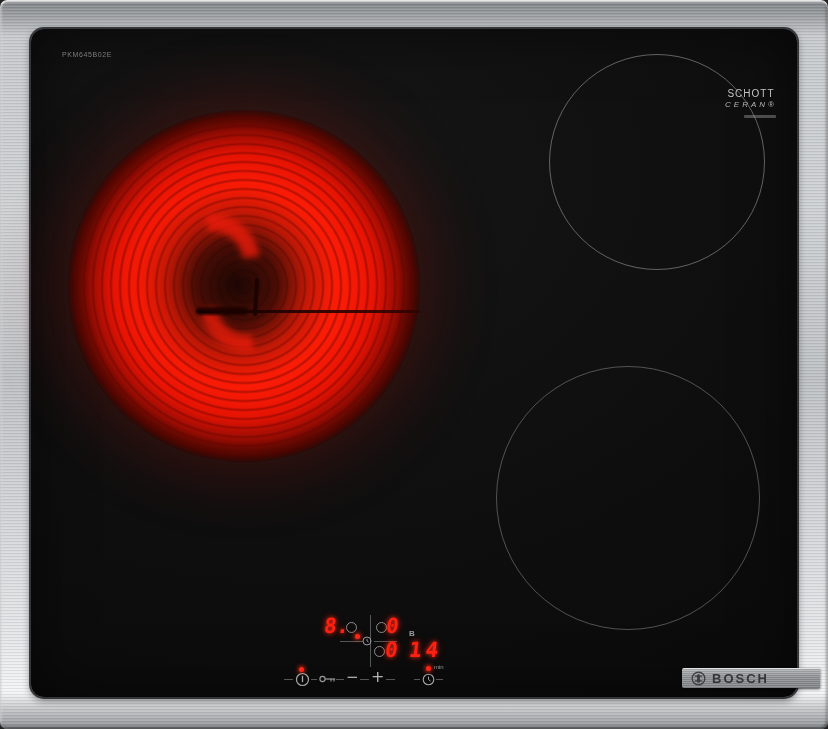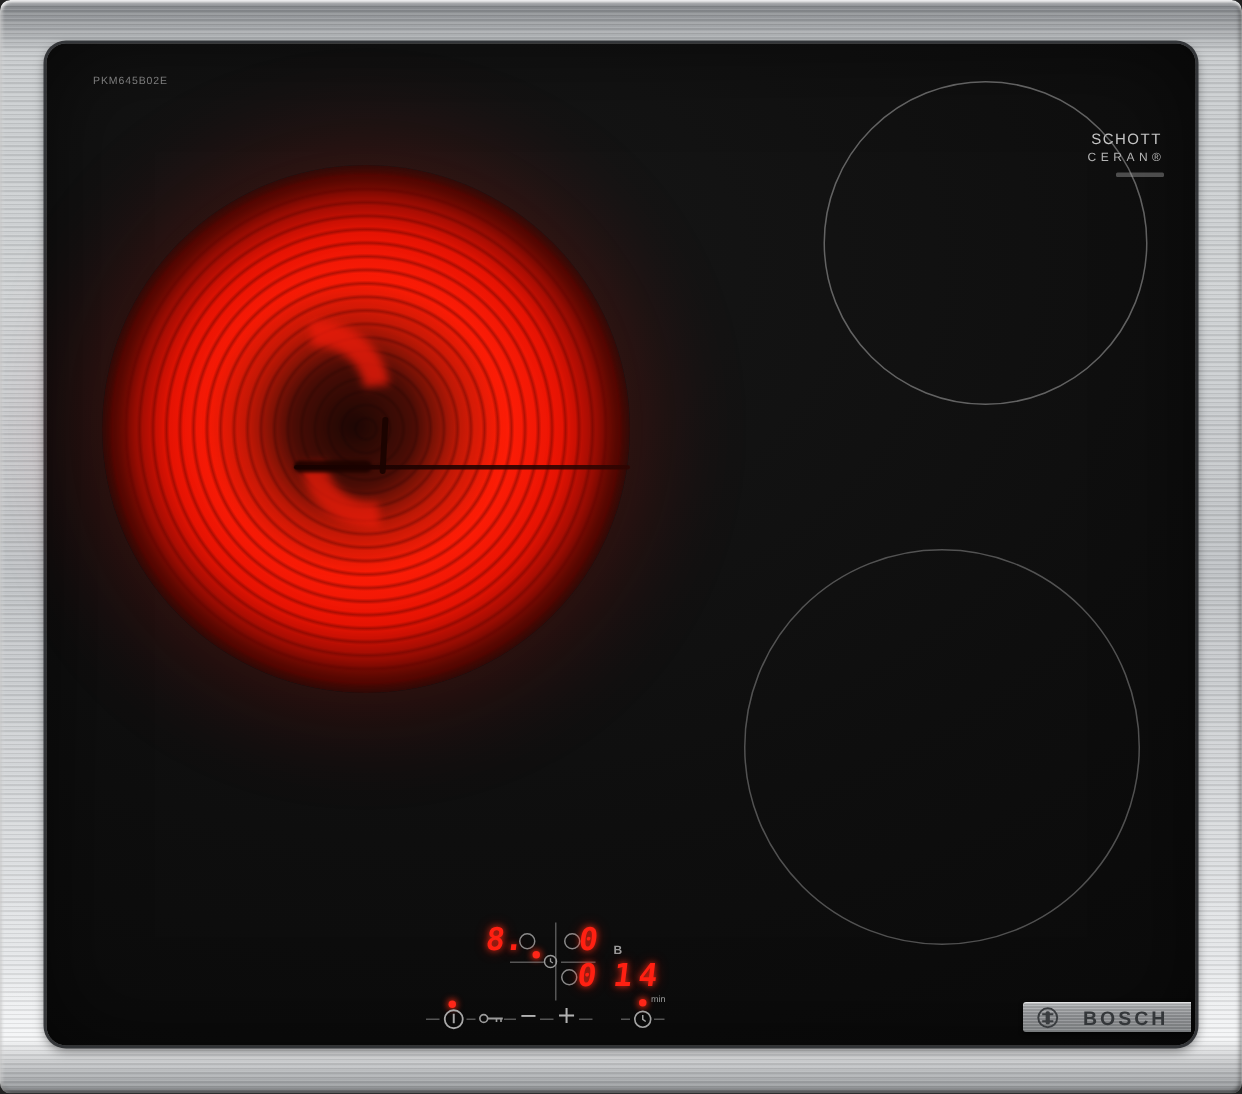--- a/index.html
+++ b/index.html
@@ -21,21 +21,21 @@
     position:absolute;left:31px;top:29px;width:766px;height:668px;border-radius:13px;
     background: radial-gradient(140% 120% at 35% 22%, #161616 0%, #0e0e0e 48%, #080808 100%);
     box-shadow: 0 0 0 2px rgba(40,42,45,.9), 0 3px 8px rgba(0,0,0,.55), inset 0 0 60px rgba(0,0,0,.55);
   }
   .glass > *{position:absolute;}
 
   
   .model-code{left:31px;top:22px;font-size:7px;color:#7d7d7d;letter-spacing:.6px;}
   .schott{left:687px;top:19px;width:66px;text-align:center;color:#bdbdbd;margin-top:40px;}
   .schott .l1{font-size:10px;letter-spacing:1px;color:#c4c4c4;}
-  .schott .l2{font-size:8px;letter-spacing:3px;margin-top:1px;color:#b5b5b5;}
+  .schott .l2{font-size:8px;letter-spacing:3px;margin-top:1px;color:#b5b5b5;font-style:italic;}
   .schott .fine{width:32px;height:3px;background:rgba(130,130,130,.55);margin:6px 0 0 26px;border-radius:1px;}
 
   
   .zone-ring{border-radius:50%;border:1px solid rgba(165,165,165,.55);}
   .zone-tr{left:518px;top:25px;width:216px;height:216px;}
   .zone-br{left:465px;top:337px;width:264px;height:264px;border-color:rgba(150,150,150,.5);}
 
   
   .burner{
     left:37px;top:81px;width:352px;height:352px;border-radius:50%;
@@ -64,21 +64,21 @@
   .mins{letter-spacing:4px;}
   .led{width:5px;height:5px;border-radius:50%;background:#ff2618;box-shadow:0 0 4px 1px rgba(255,45,20,.8);}
   .pan-ring{width:11px;height:11px;border-radius:50%;border:1.5px solid rgba(160,160,160,.85);}
   .hair{background:rgba(160,160,160,.5);}
   .btn-glyph{color:#b2b2b2;font-size:15px;line-height:1;font-family:"DejaVu Sans",sans-serif;}
   .indicator-b{font-size:8px;color:#9a9a9a;font-weight:bold;}
   .min-label{font-size:6px;color:#9a9a9a;}
 
   
   .bosch-strip{
-    left:651px;top:639px;width:112px;height:20px;display:flex;align-items:center;gap:16px;
+    left:651px;top:639px;width:138px;height:20px;display:flex;align-items:center;gap:6px;
     padding-left:9px;border-radius:2px 0 0 2px;
     background:
       repeating-linear-gradient(180deg, rgba(255,255,255,.10) 0 1px, rgba(0,0,0,.10) 1px 2px),
       linear-gradient(180deg,#b8bbbd 0%, #9597999h 45%, #85888a 55%, #97999b 100%);
     background:
       repeating-linear-gradient(180deg, rgba(255,255,255,.10) 0 1px, rgba(0,0,0,.10) 1px 2px),
       linear-gradient(180deg,#b8bbbd 0%, #949管699 45%, #85888a 100%);
     background:
       repeating-linear-gradient(180deg, rgba(255,255,255,.10) 0 1px, rgba(0,0,0,.10) 1px 2px),
       linear-gradient(180deg,#b9bcbe 0%, #949699 45%, #85888a 100%);

